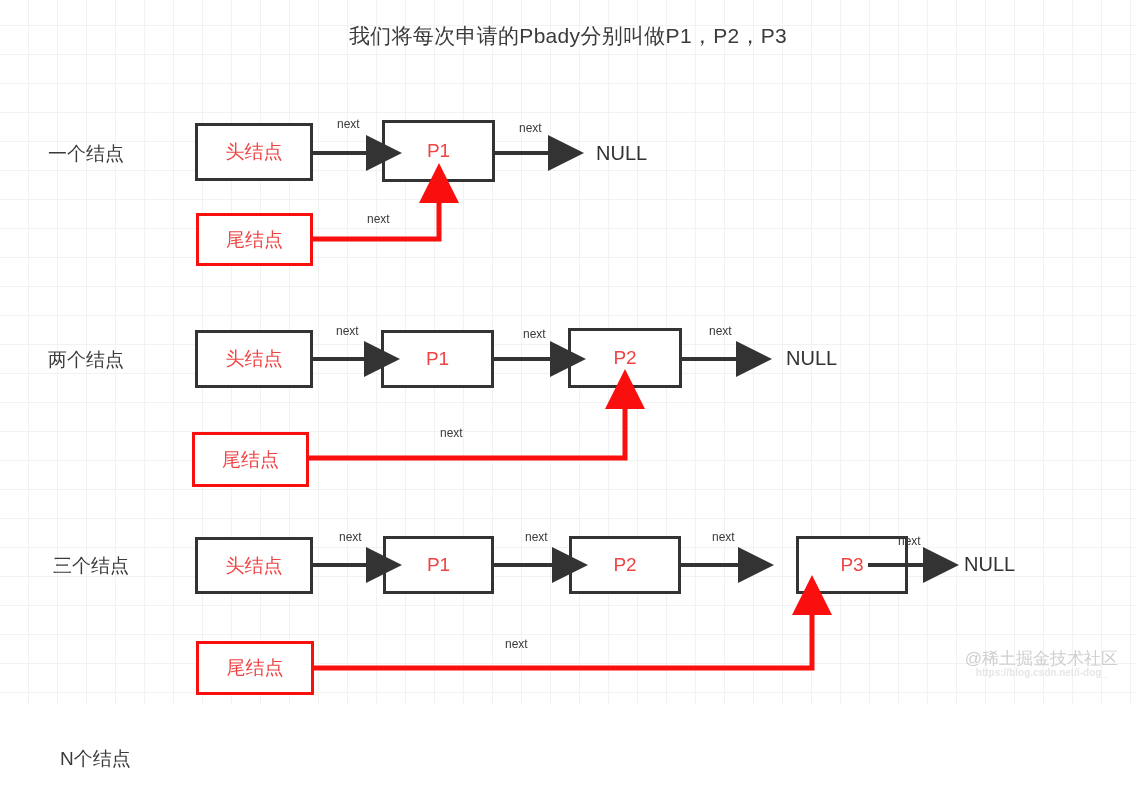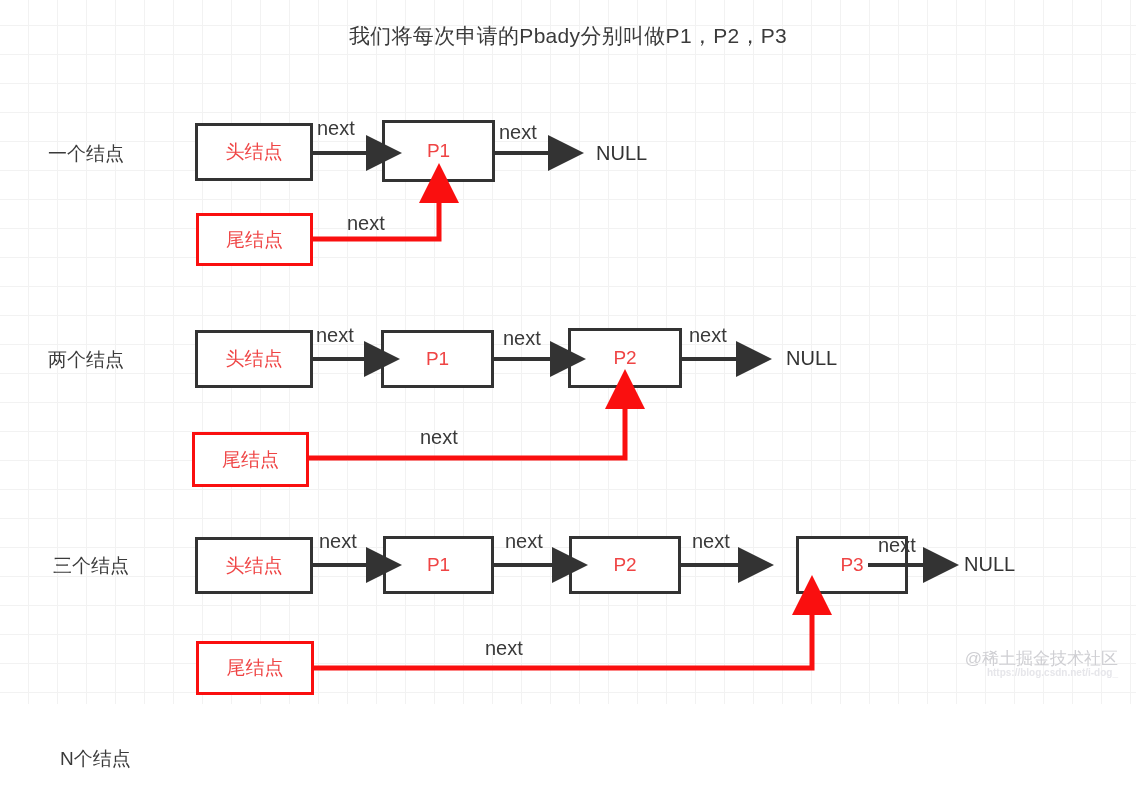--- a/index.html
+++ b/index.html
@@ -70,39 +70,40 @@
   .null-label {
     position: absolute;
     font-size: 20px;
     color: #333333;
     white-space: nowrap;
     text-align: right;
   }
 
   .edge-label {
     position: absolute;
-    font-size: 20px;
+    font-size: 12px;
     color: #3a3a3a;
     white-space: nowrap;
+    margin-left: 20px;
   }
 
   svg.overlay {
     position: absolute;
     left: 0;
     top: 0;
     width: 1136px;
     height: 808px;
     pointer-events: none;
   }
 
   .watermark {
     position: absolute;
     right: 18px;
     bottom: 26px;
-    text-align: right;
+    text-align: center;
     white-space: nowrap;
   }
   .watermark .wm-main {
     display: block;
     font-size: 17px;
     color: #cfcfd3;
   }
   .watermark .wm-sub {
     display: block;
     font-size: 10px;

